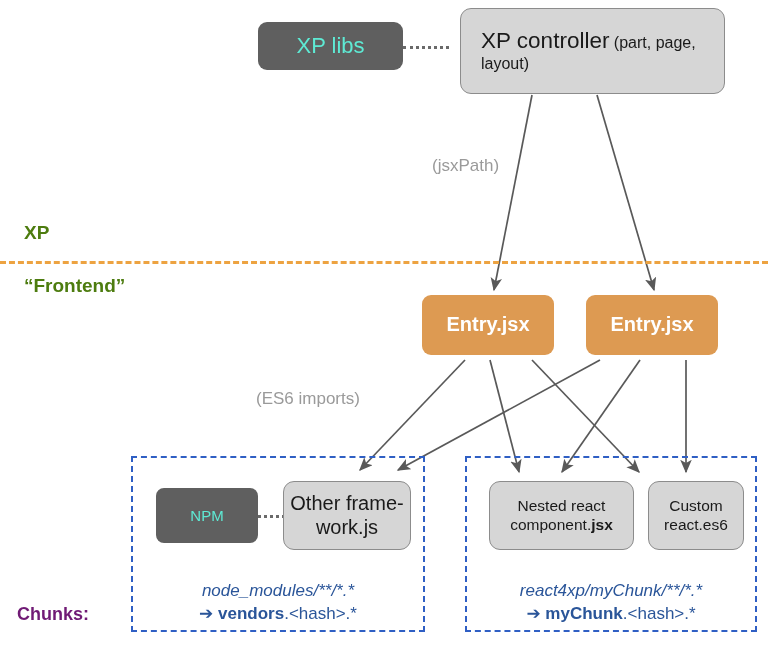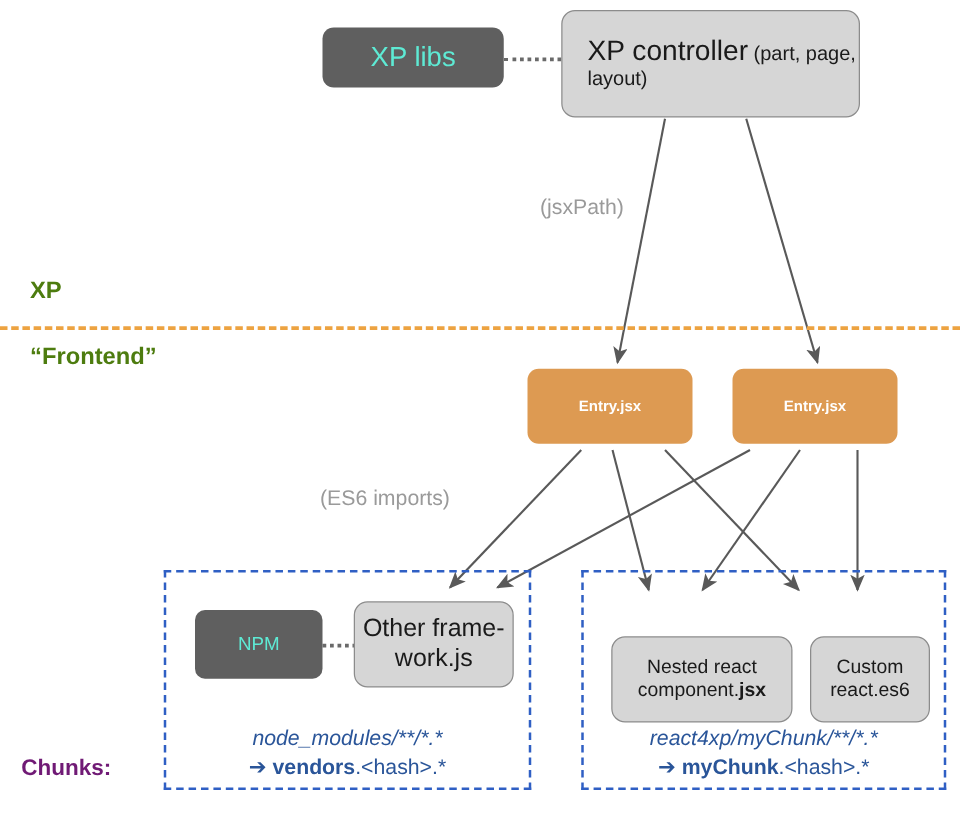--- a/index.html
+++ b/index.html
@@ -41,28 +41,28 @@
   .node-grey {
     background: #d6d6d6;
     color: #1a1a1a;
     border: 1.4px solid #8c8c8c;
     border-radius: 11px;
   }
   .node-orange {
     background: #dd9a52;
     color: #ffffff;
     border-radius: 9px;
-    font-size: 12px;
+    font-size: 20px;
     font-weight: bold;
   }
   .ctrl-inner { display: block; text-align: left; width: 100%; padding-left: 20px; }
   .ctrl-title { font-size: 22.5px; color: #1a1a1a; }
   .ctrl-sub { font-size: 16px; color: #1a1a1a; margin-top: 2px; }
   .grey-small { font-size: 20px; }
-  .grey-small2 { font-size: 15.5px; margin-top: 28px; }
+  .grey-small2 { font-size: 15.5px; }
 
   .divider {
     position: absolute;
     left: 0;
     width: 768px;
     height: 0;
     border-top: 3.5px dashed #eda341;
   }
   .band-label {
     position: absolute;
@@ -135,21 +135,21 @@
     </g>
   </svg>
 
   <div class="dotline" style="left:403px; top:46px; width:46px;"></div>
   <div class="dotline" style="left:258px; top:515px; width:39px;"></div>
 
   <div class="node node-dark" style="left:258px; top:22px; width:145px; height:48px;">
     <span>XP libs</span>
   </div>
 
-  <div class="node node-grey" style="left:449px; top:8px; width:239px; height:86px;">
+  <div class="node node-grey" style="left:460px; top:8px; width:265px; height:86px;">
     <span class="ctrl-inner">
       <span class="ctrl-title">XP controller</span>
       <span class="ctrl-sub">(part, page, layout)</span>
     </span>
   </div>
 
   <div class="edge-label" style="left:432px; top:156px;">(jsxPath)</div>
 
   <div class="band-label" style="left:24px; top:222px;">XP</div>
   <div class="divider" style="top:261px;"></div>

